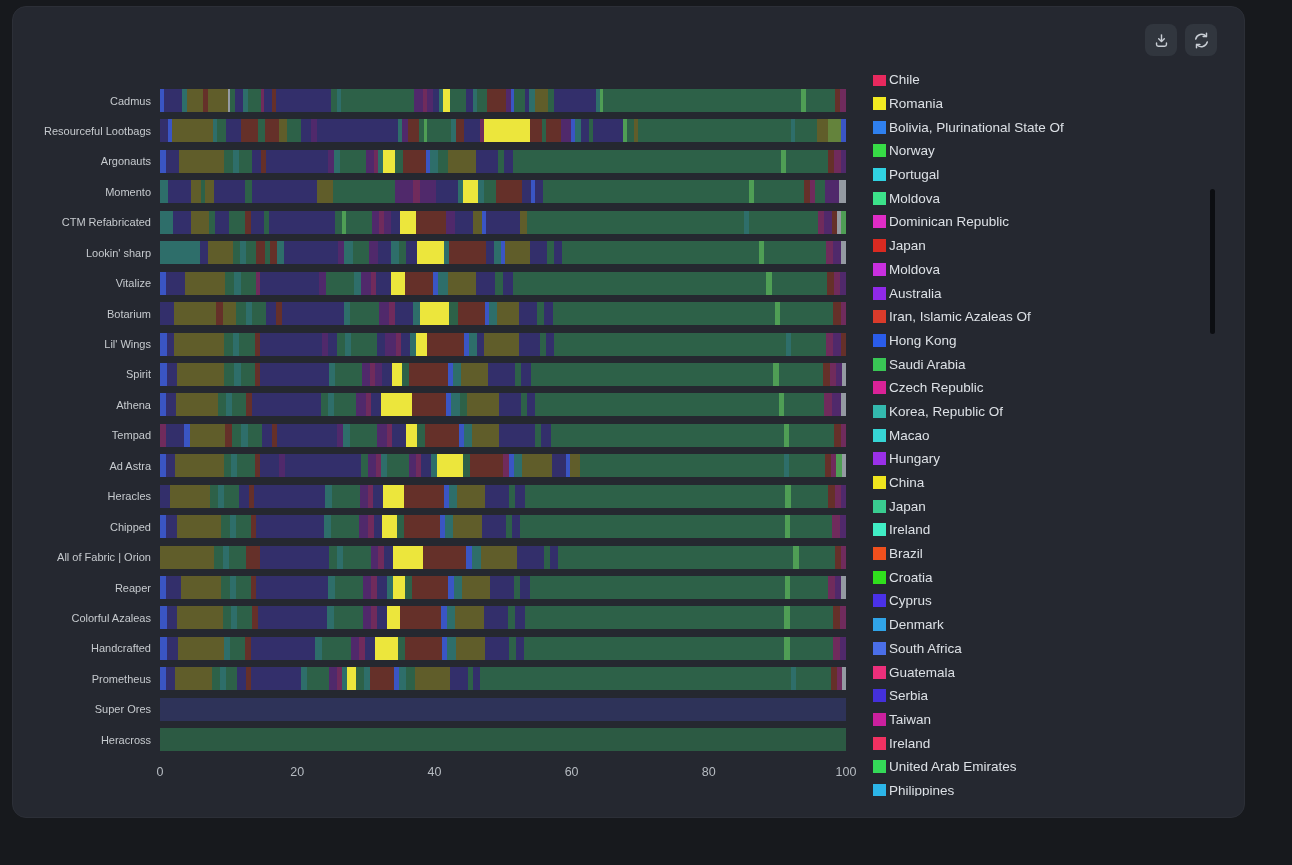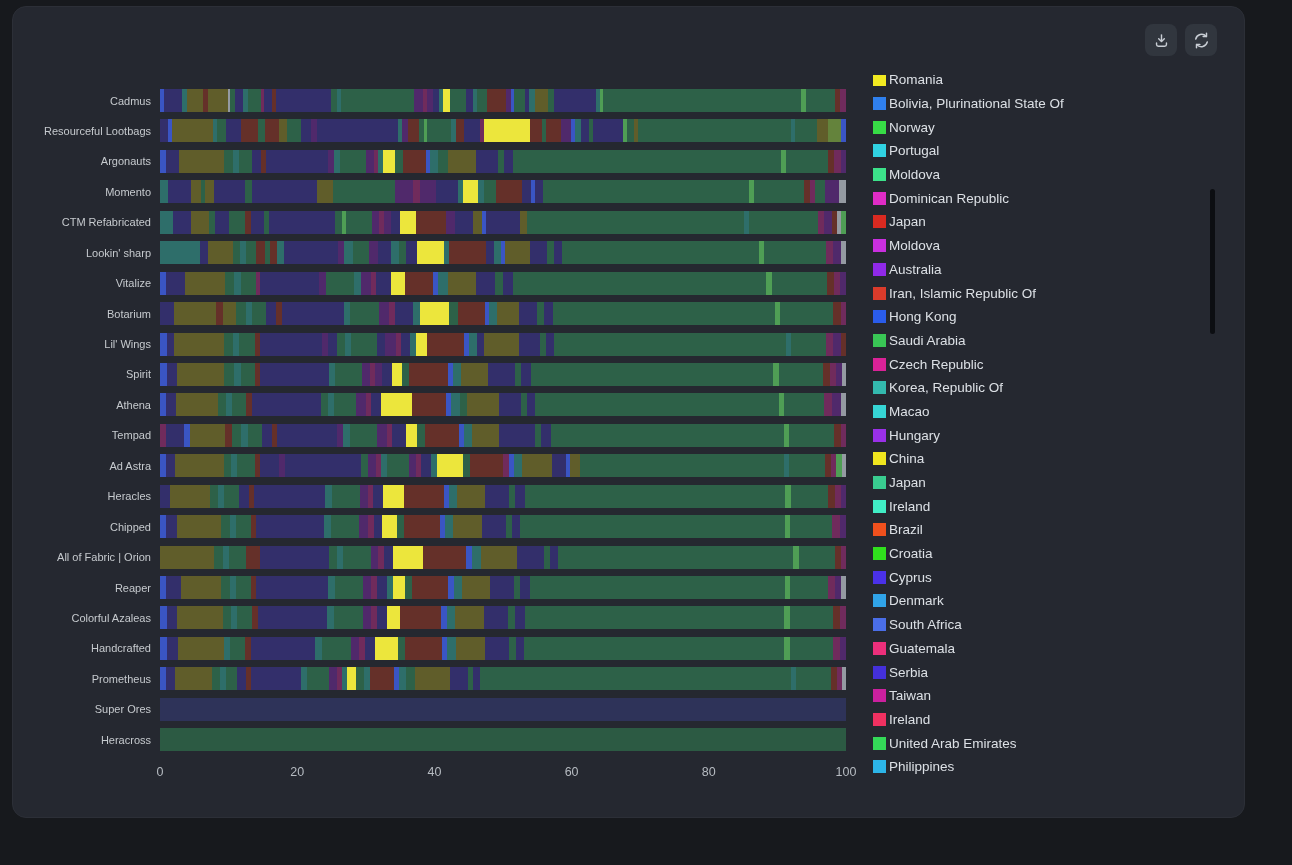--- a/index.html
+++ b/index.html
@@ -779,20 +779,24 @@
       <span class="x-tick" style="left: 20%;">20</span>
       <span class="x-tick" style="left: 40%;">40</span>
       <span class="x-tick" style="left: 60%;">60</span>
       <span class="x-tick" style="left: 80%;">80</span>
       <span class="x-tick" style="left: 100%;">100</span>
     </div>
 
   <div class="legend">
     <div class="legend-list">
         <div class="legend-item">
+          <span class="legend-swatch" style="background: rgb(232, 41, 94);"></span>
+          <span class="legend-label">Chile</span>
+        </div>
+        <div class="legend-item">
           <span class="legend-swatch" style="background: rgb(242, 234, 33);"></span>
           <span class="legend-label">Romania</span>
         </div>
         <div class="legend-item">
           <span class="legend-swatch" style="background: rgb(47, 128, 238);"></span>
           <span class="legend-label">Bolivia, Plurinational State Of</span>
         </div>
         <div class="legend-item">
           <span class="legend-swatch" style="background: rgb(55, 220, 70);"></span>
           <span class="legend-label">Norway</span>
@@ -816,21 +820,21 @@
         <div class="legend-item">
           <span class="legend-swatch" style="background: rgb(201, 47, 223);"></span>
           <span class="legend-label">Moldova</span>
         </div>
         <div class="legend-item">
           <span class="legend-swatch" style="background: rgb(144, 41, 232);"></span>
           <span class="legend-label">Australia</span>
         </div>
         <div class="legend-item">
           <span class="legend-swatch" style="background: rgb(218, 59, 43);"></span>
-          <span class="legend-label">Iran, Islamic Republic Of</span>
+          <span class="legend-label">Iran, Islamic Azaleas Of</span>
         </div>
         <div class="legend-item">
           <span class="legend-swatch" style="background: rgb(42, 92, 234);"></span>
           <span class="legend-label">Hong Kong</span>
         </div>
         <div class="legend-item">
           <span class="legend-swatch" style="background: rgb(57, 198, 85);"></span>
           <span class="legend-label">Saudi Arabia</span>
         </div>
         <div class="legend-item">

